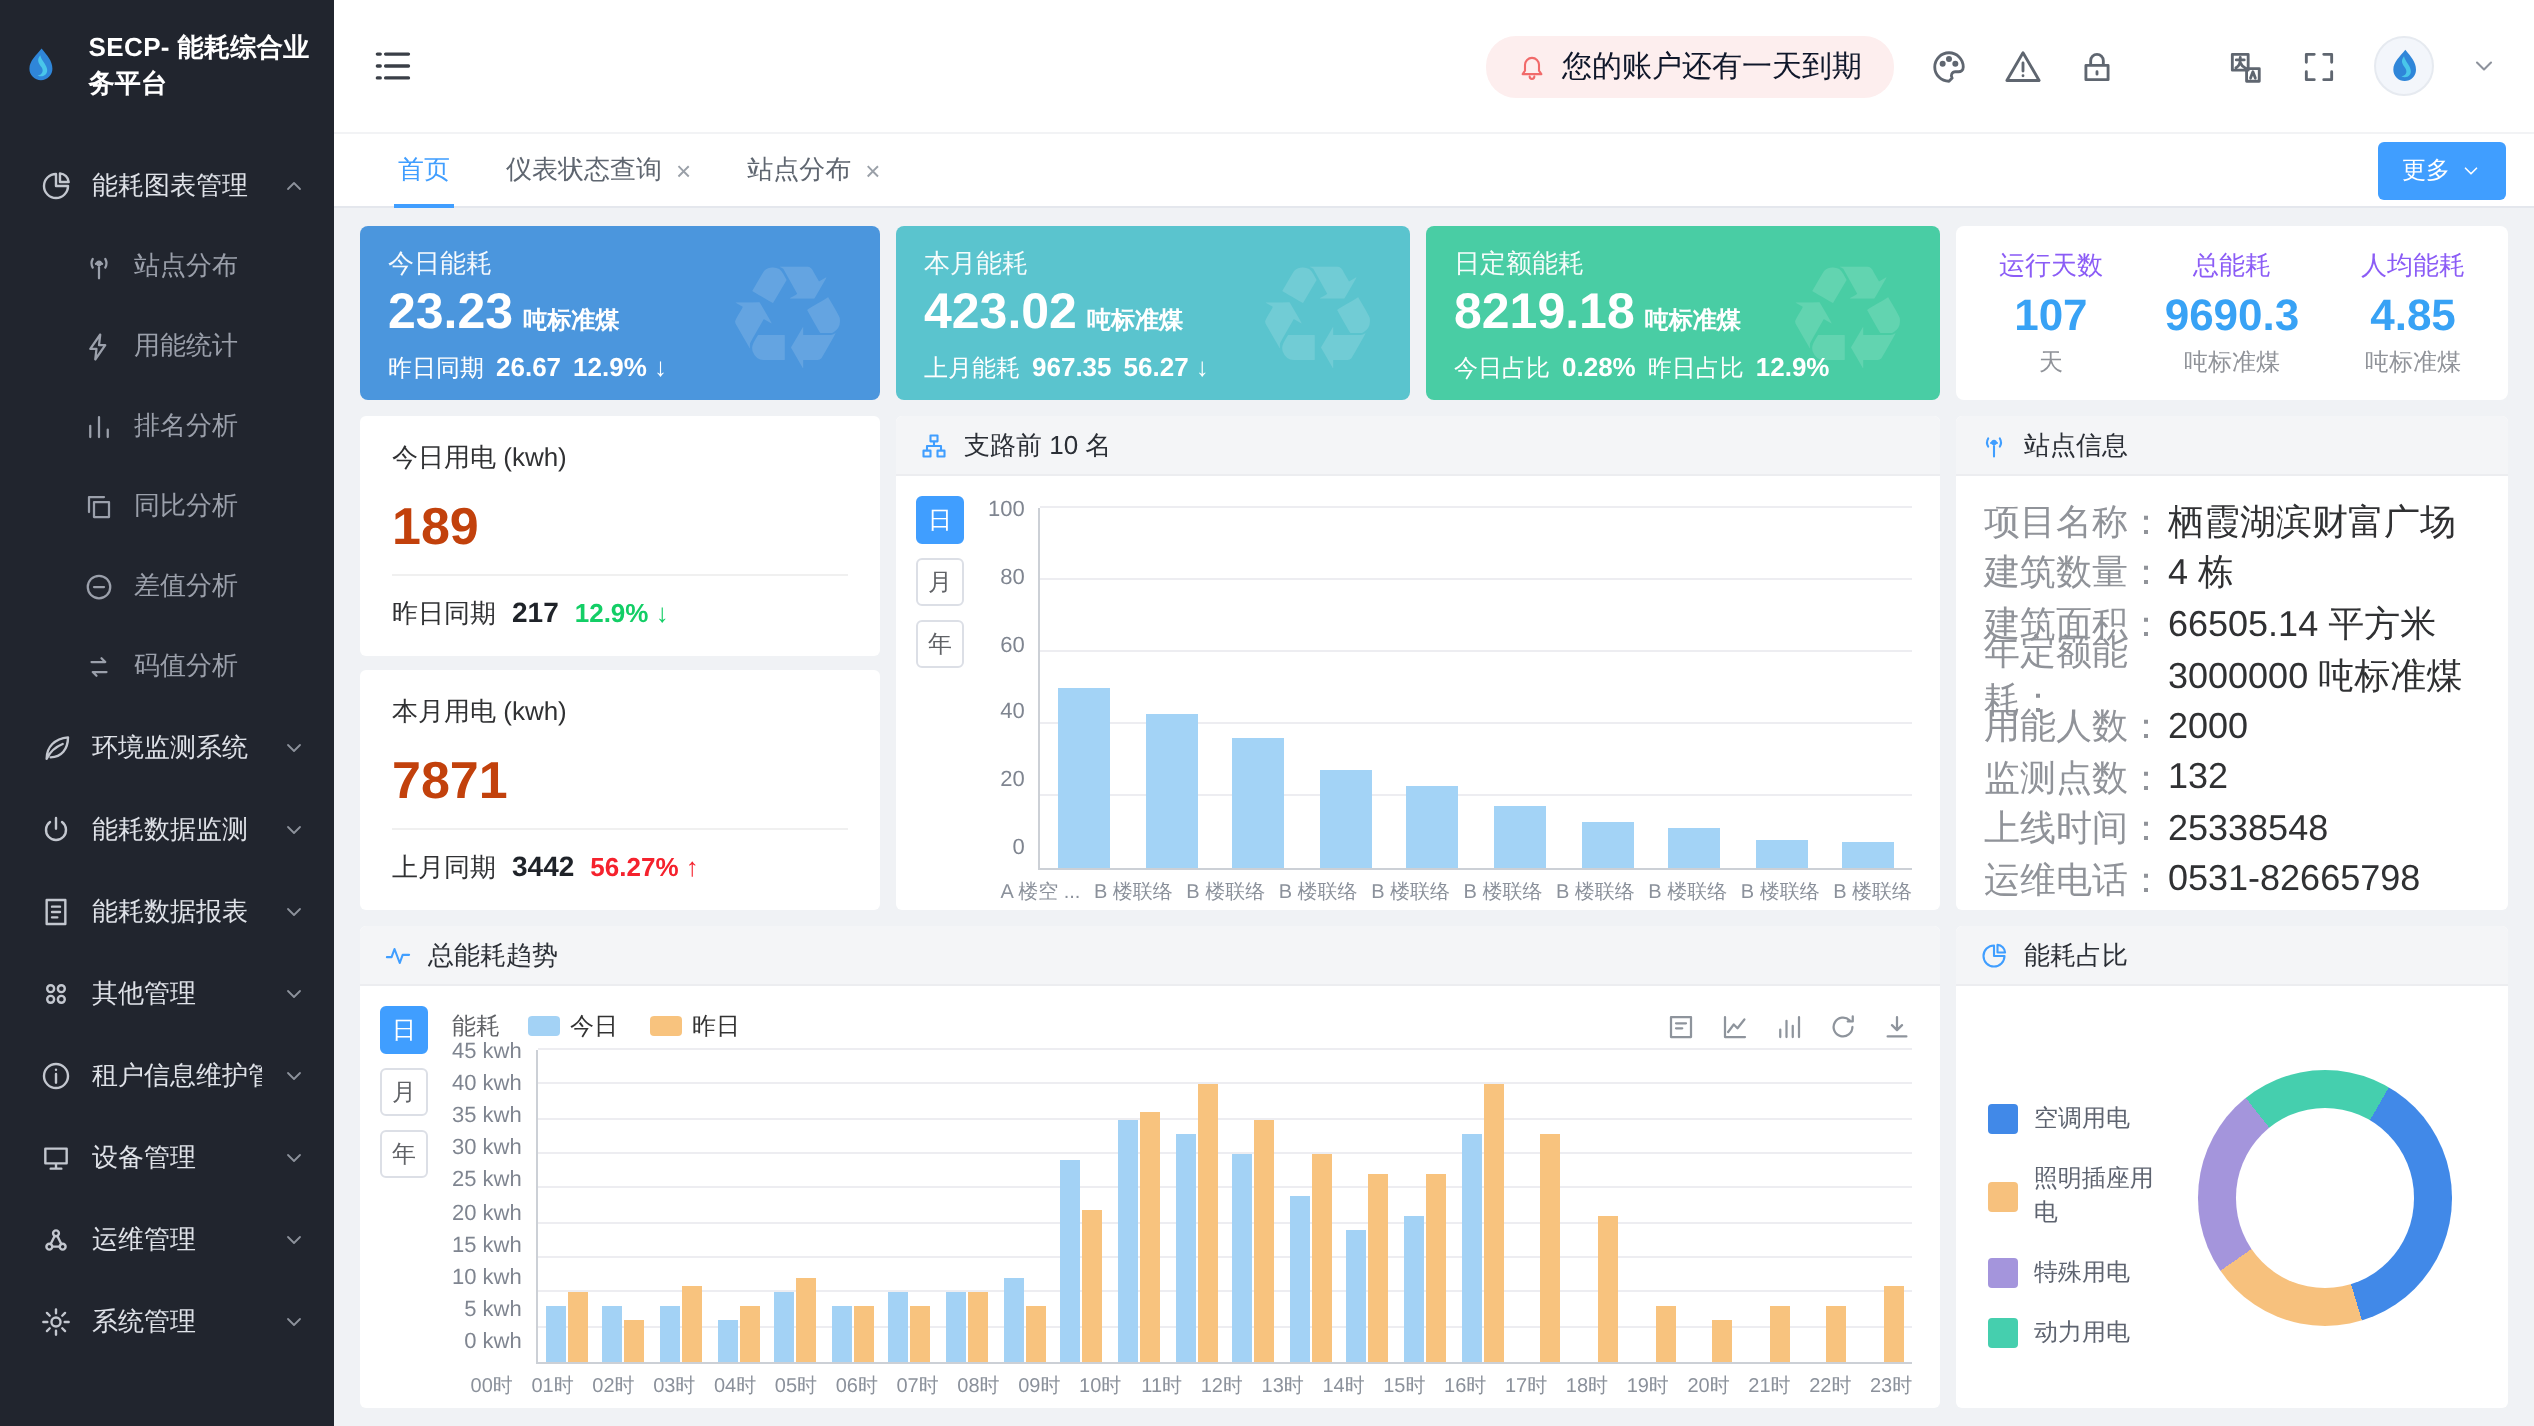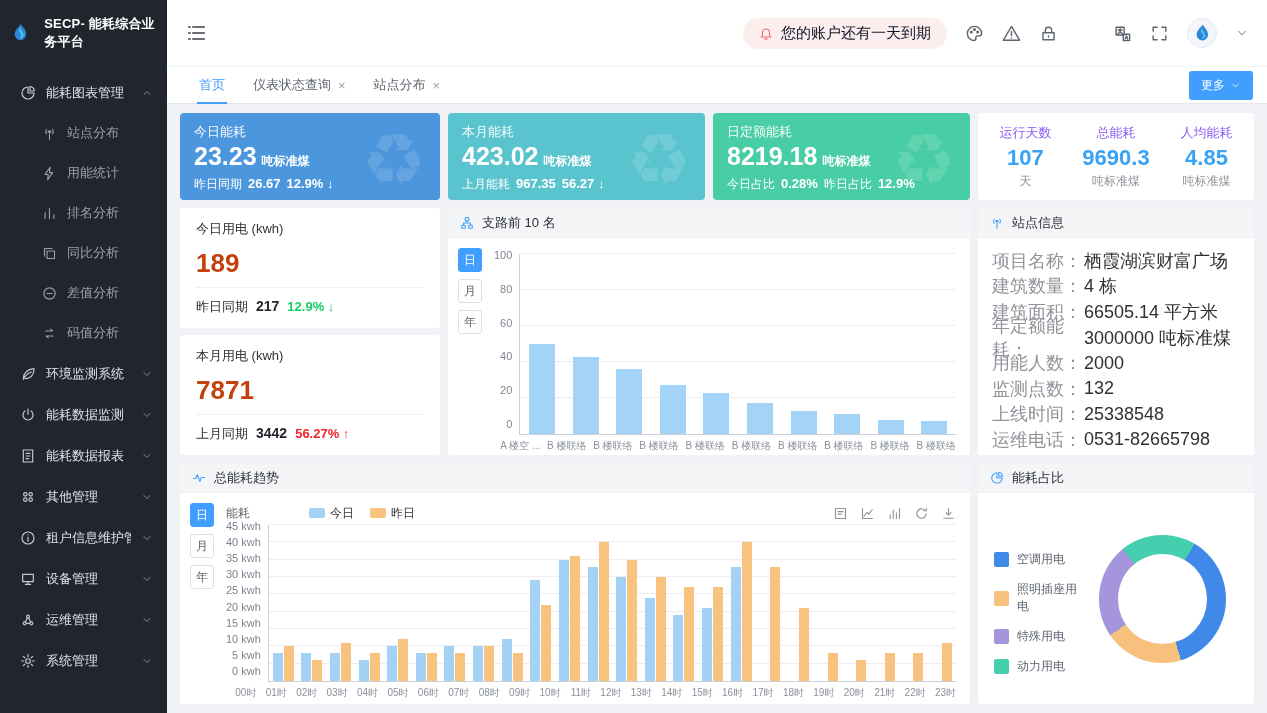--- a/index.html
+++ b/index.html
@@ -84,21 +84,21 @@
   .pct-up { color:#f5222d; font-weight:bold; }
 
   
   .toggles { position:absolute; left:10px; top:10px; display:flex; flex-direction:column; gap:7px; z-index:3; }
   .tg { width:24px; height:24px; border:1px solid #dcdfe6; background:#fff; color:#606266; font-size:12px;
     border-radius:3px; display:flex; align-items:center; justify-content:center; cursor:pointer; }
   .tg.active { background:#409eff; border-color:#409eff; color:#fff; }
 
   .chart-wrap { position:absolute; inset:0; padding:8px 14px 4px 46px; display:flex; flex-direction:column; }
   .c-toprow { height:24px; display:flex; align-items:center; gap:14px; font-size:12px; color:#606266; }
-  .legend { display:flex; gap:16px; align-items:center;margin-left:45px; }
+  .legend { display:flex; gap:16px; align-items:center; }
   .legend .li { display:flex; gap:5px; align-items:center; color:#333; font-size:12px; cursor:pointer; }
   .legend .sw { width:16px; height:10px; border-radius:2px; }
   .toolbox { margin-left:auto; display:flex; gap:12px; }
   .toolbox .ic { width:15px; height:15px; color:#8e949c; cursor:pointer; }
 
   .plot-area { flex:1; display:flex; min-height:0; }
   .ylabels { display:flex; flex-direction:column; justify-content:space-between; align-items:flex-end;
     font-size:11px; color:#7f8590; padding-right:7px; flex:none; }
   .grid { flex:1; position:relative; border-left:1px solid #ccd0d6; border-bottom:1px solid #ccd0d6; }
   .gline { position:absolute; left:0; right:0; height:1px; background:#ededf1; }

